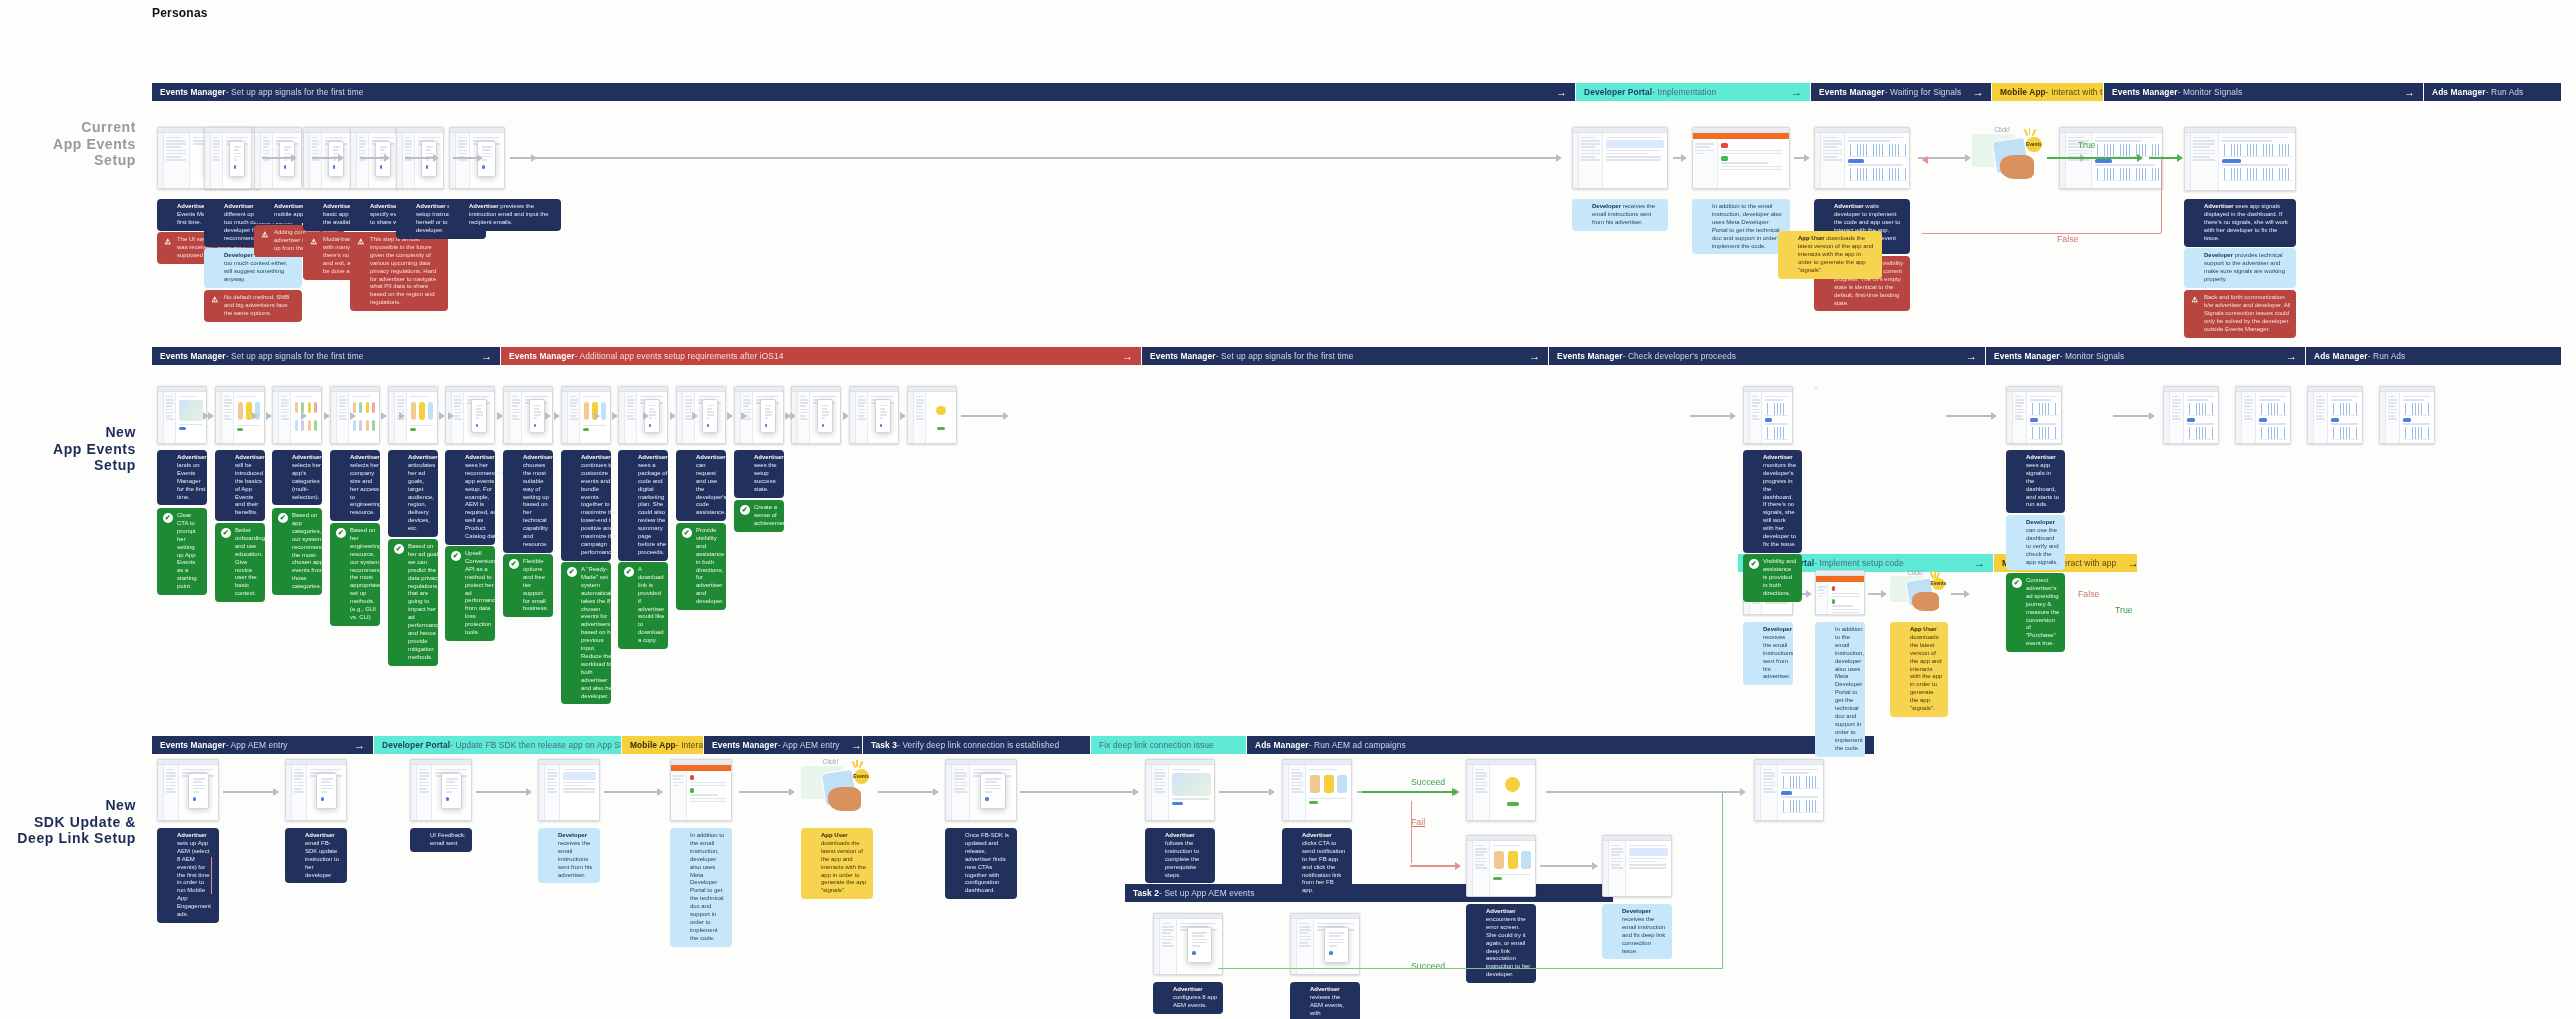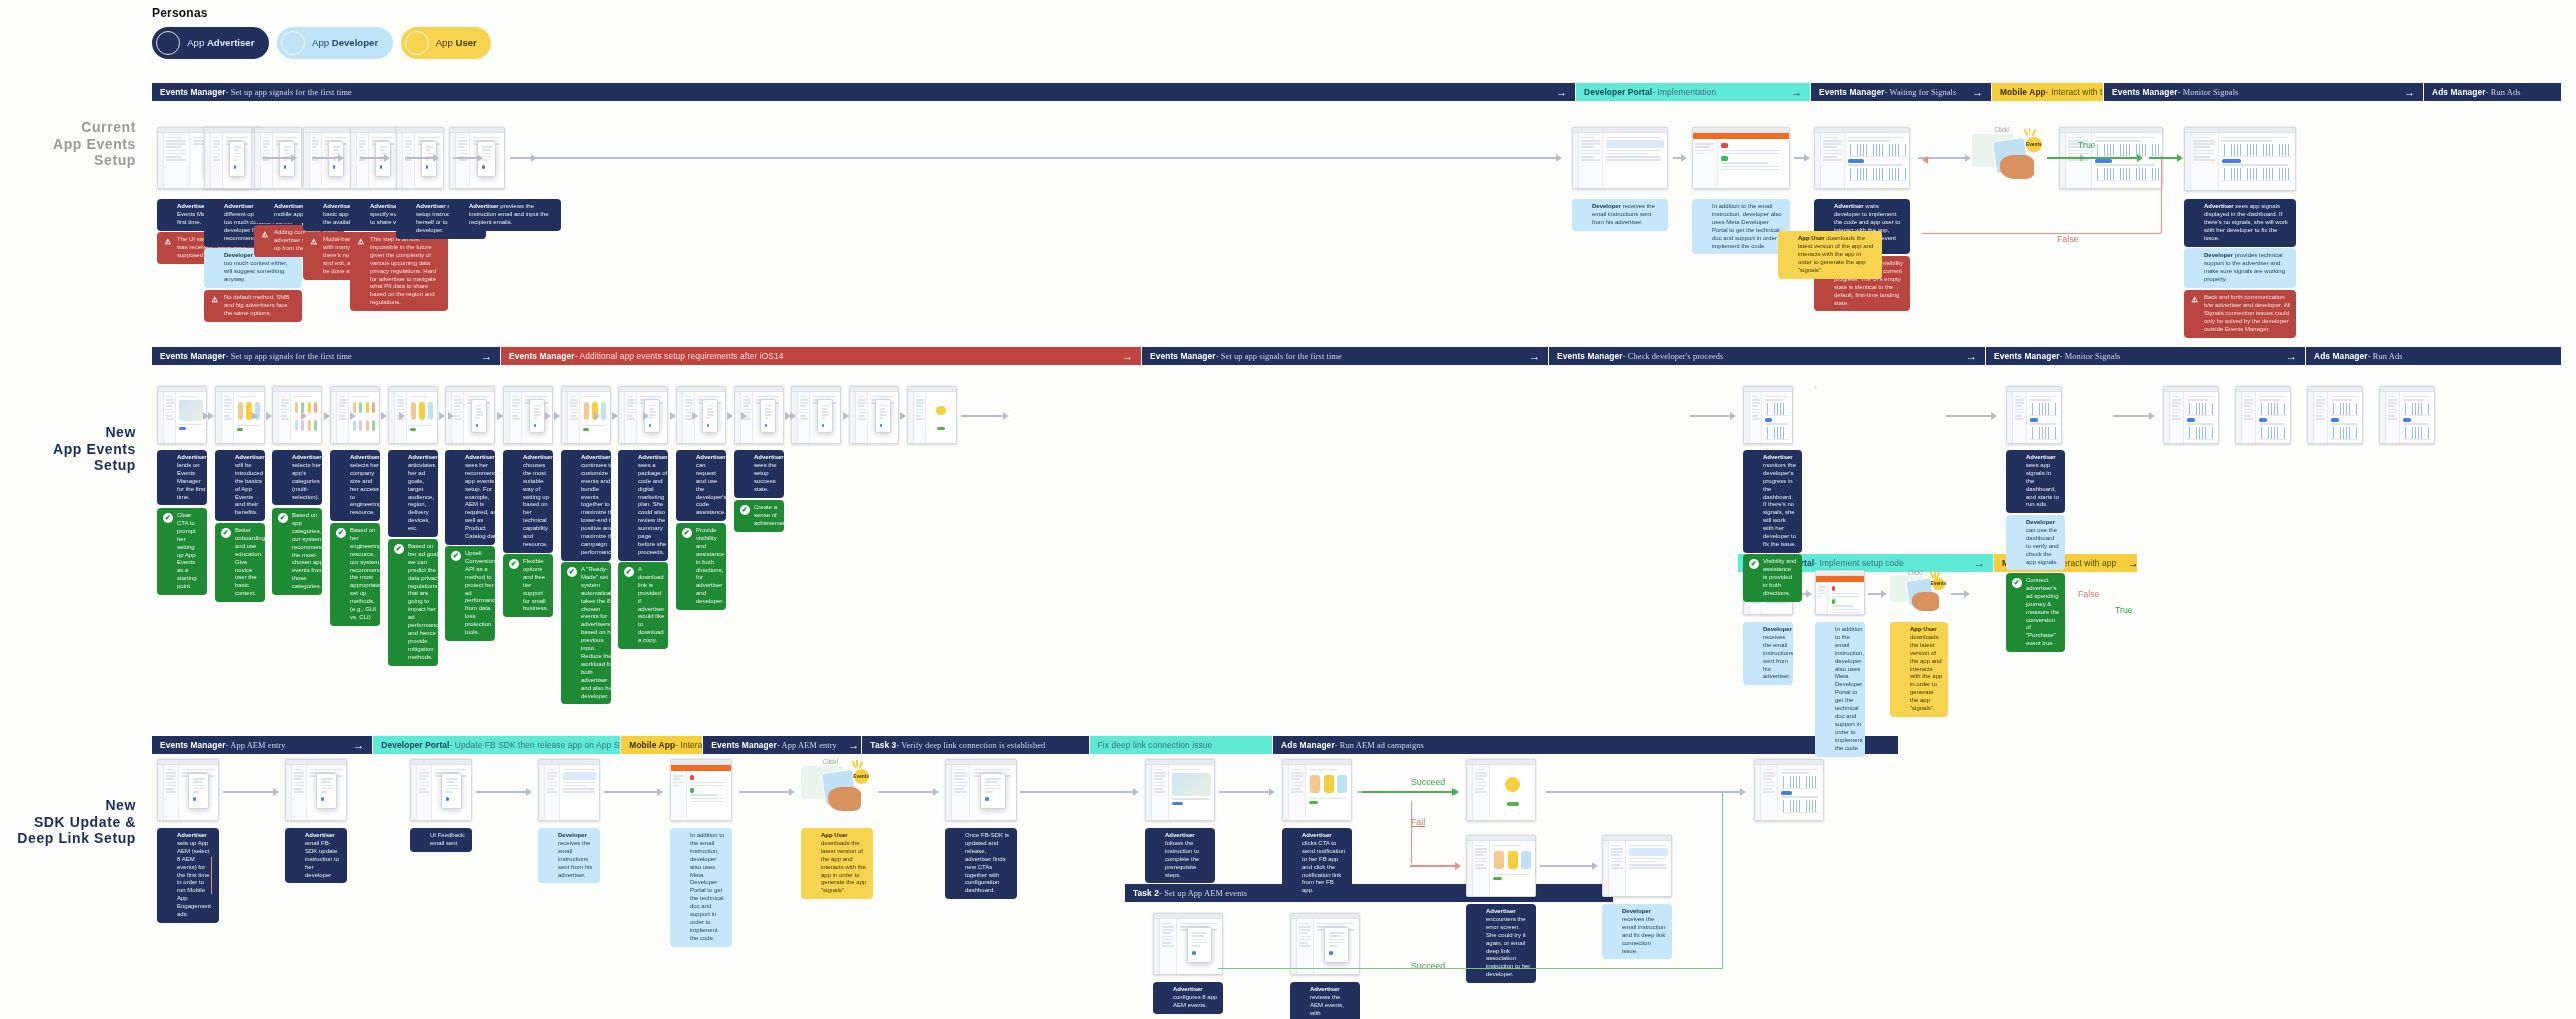--- a/index.html
+++ b/index.html
@@ -26,21 +26,21 @@
              line-height:1.18; letter-spacing:0.6px; }
   .rowlabel.dim{ color:#9a9a9a; }
   .rowlabel.dark{ color:#1c2b5a;margin-top:24px; }
 
   
   .lane{ position:absolute; height:18.4px; display:flex; align-items:stretch; }
   .seg{ display:flex; align-items:center; position:relative; padding:0 8px; white-space:nowrap;
         font-size:8.4px; letter-spacing:0.1px; }
   .seg .lead{ font-weight:bold; }
   .seg.navy{ background:#22305e; color:#ffffff; }
-  .seg.navy .sub{ color:#cfd6ea;font-family:Liberation Serif, serif; }
+  .seg.navy .sub{ color:#cfd6ea; }
   .seg.red{ background:#c0443f; color:#fff; } .seg.red .sub{ color:#f7dedd; }
   .seg.blue{ background:#5eead4; color:#1c3f5e;text-align:right; } .seg.blue .sub{ color:#3b6versionless; }
   .seg.blue .sub{ color:#466b86; }
   .seg.yellow{ background:#f6cf3d; color:#3d2f04; } .seg.yellow .sub{ color:#5a470a; }
   .seg .arrow{ margin-left:auto; padding-left:11.2px; font-size:11.2px; line-height:1; font-weight:bold; }
   .seg.navy .arrow, .seg.red .arrow{ color:#fff; }
   .seg.blue .arrow{ color:#1c3f5e; }
   .seg.yellow .arrow{ color:#2c2202; }
   .seg + .seg{ border-left:1.6px solid #fdfdfb; }
 
@@ -121,34 +121,20 @@
   .face.usr{ background:#d8a078; }
   .face.usr::before{ content:""; position:absolute; inset:0 0 42% 0; background:#201616; border-radius:50% 50% 18% 18%; }
   .face.usr::after{ content:""; position:absolute; left:16%; bottom:0; width:68%; height:26%; background:#f2f2f2; border-radius:40% 40% 0 0; }
   .av .face{ border-radius:50%; }
 </style>
 </head>
 <body>
 
 <div id="personas">
   <div class="ptitle">Personas</div>
-  <div class="prow" id="personaRow">
-      <div class="persona p-adv">
-        <span class="pav"><span class="face adv"></span></span>
-        <span class="plabel">App <b>Advertiser</b></span>
-      </div>
-      <div class="persona p-dev">
-        <span class="pav"><span class="face dev"></span></span>
-        <span class="plabel">App <b>Developer</b></span>
-      </div>
-      <div class="persona p-usr">
-        <span class="pav"><span class="face usr"></span></span>
-        <span class="plabel">App <b>User</b></span>
-      </div>
-    </div>
 </div>
 
 <div class="rowlabel dim" style="left:0;top:119px;">
     <div>Current</div>
     <div>App Events</div>
     <div>Setup</div>
   </div>
 <div class="rowlabel dark" style="left:0;top:400px;">
     <div>New</div>
     <div>App Events</div>
@@ -252,21 +238,21 @@
     </div>
     <div class="seg navy" style="width: 159px;">
       <span class="lead">Events Manager</span>
       <span class="sub"> - App AEM entry</span>
       <span class="arrow">→</span>
     </div>
     <div class="seg navy" style="width: 228px;">
       <span class="lead">Task 3</span>
       <span class="sub"> - Verify deep link connection is established</span>
     </div>
-    <div class="seg blue" style="width: 184px;">
+    <div class="seg blue" style="width: 156px;">
       <span class="lead"></span>
       <span class="sub">Fix deep link connection issue</span>
     </div>
     <div class="seg navy" style="width: 628px;">
       <span class="lead">Ads Manager</span>
       <span class="sub"> - Run AEM ad campaigns</span>
     </div>
   </div>
 <div class="lane" style="left:1125px; top:884px; width:488px;">
   <div class="seg navy" style="width:100%;">

